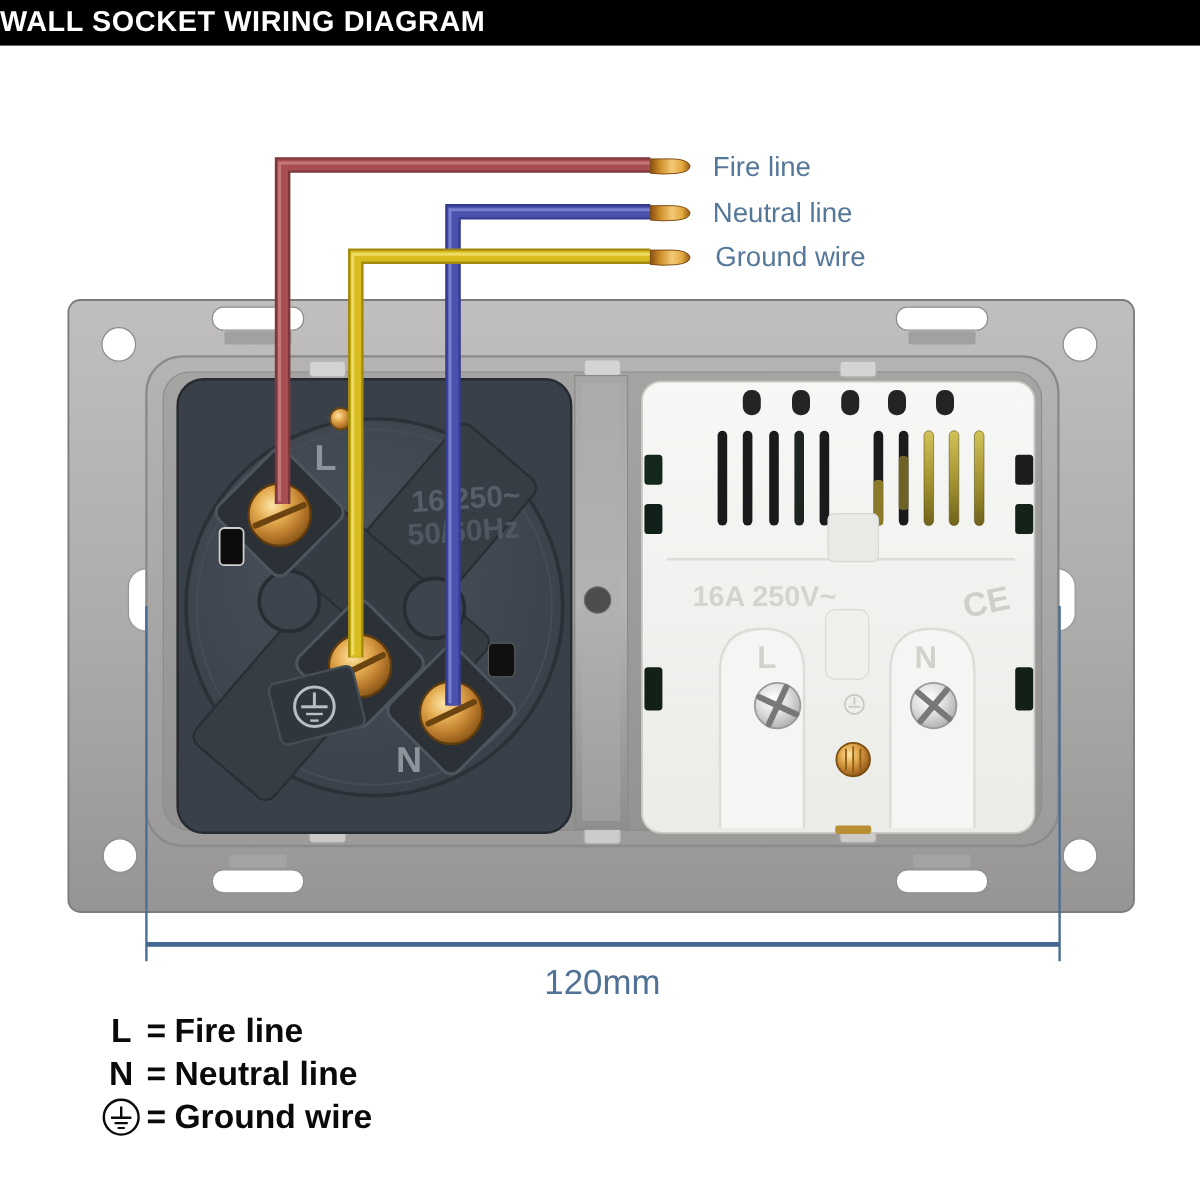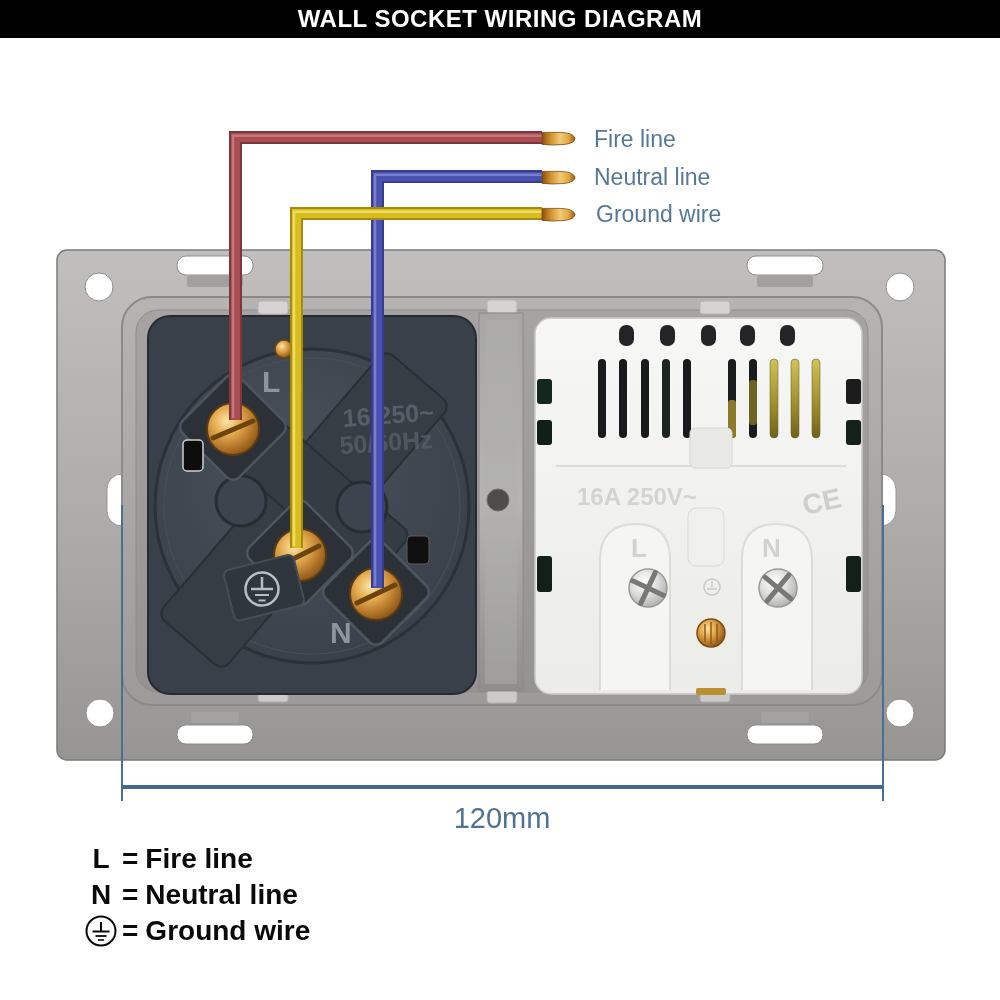--- a/index.html
+++ b/index.html
@@ -1,19 +1,19 @@
 <!DOCTYPE html>
 <html><head>
 <meta charset="utf-8">
 <style>
   html,body{margin:0;padding:0;background:#fff;}
   .stage{position:relative;width:1000px;height:1000px;background:#ffffff;overflow:hidden;
          font-family:"Liberation Sans",sans-serif;}
   .banner{position:absolute;left:0;top:0;width:1000px;height:38px;background:#000000;
-          display:flex;align-items:center;justify-content:center;}
+          display:flex;align-items:center;justify-content:flex-start;}
   .banner h1{margin:0;color:#ffffff;font-size:24px;font-weight:bold;letter-spacing:0.5px;}
   .diagram-svg{position:absolute;left:0;top:0;}
   .legend{position:absolute;left:84px;top:841px;color:#0a0a0a;}
   .legend-row{display:flex;align-items:center;height:36px;font-size:28px;font-weight:bold;}
   .legend-row .sym{display:inline-flex;width:34px;justify-content:center;align-items:center;}
   .legend-row .eq{display:inline-block;margin:0 7px 0 4px;}
   .legend-row .lab{display:inline-block;}
 </style>
 </head>
 <body>

